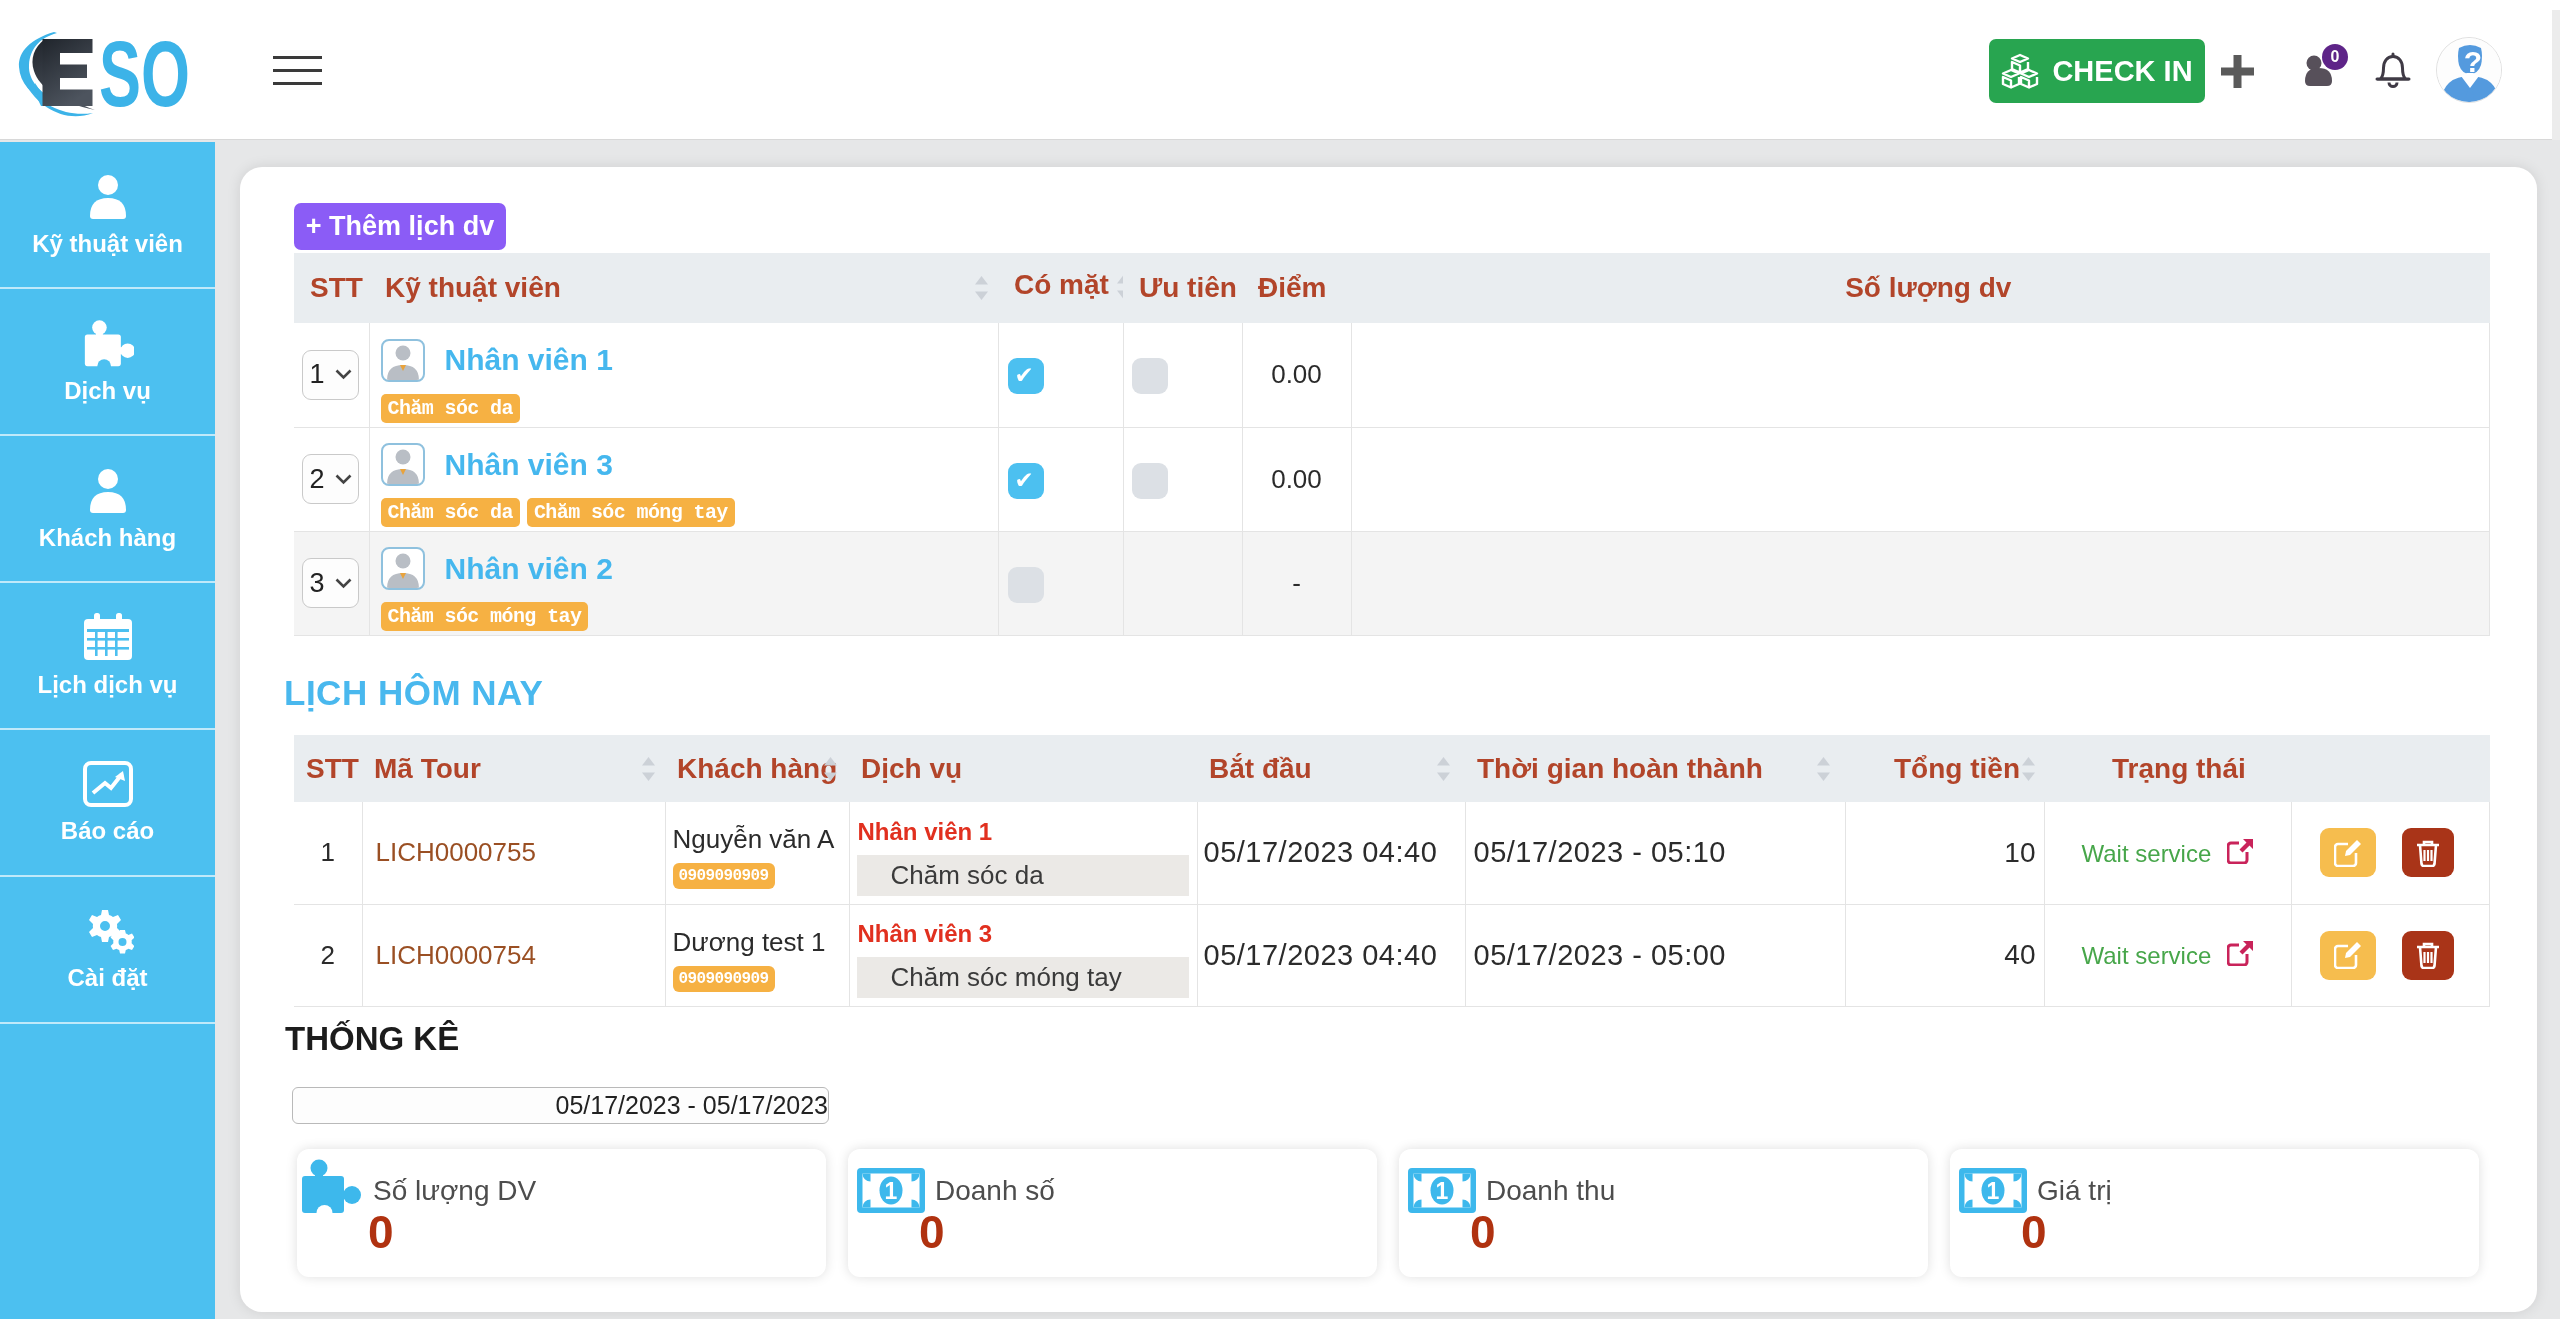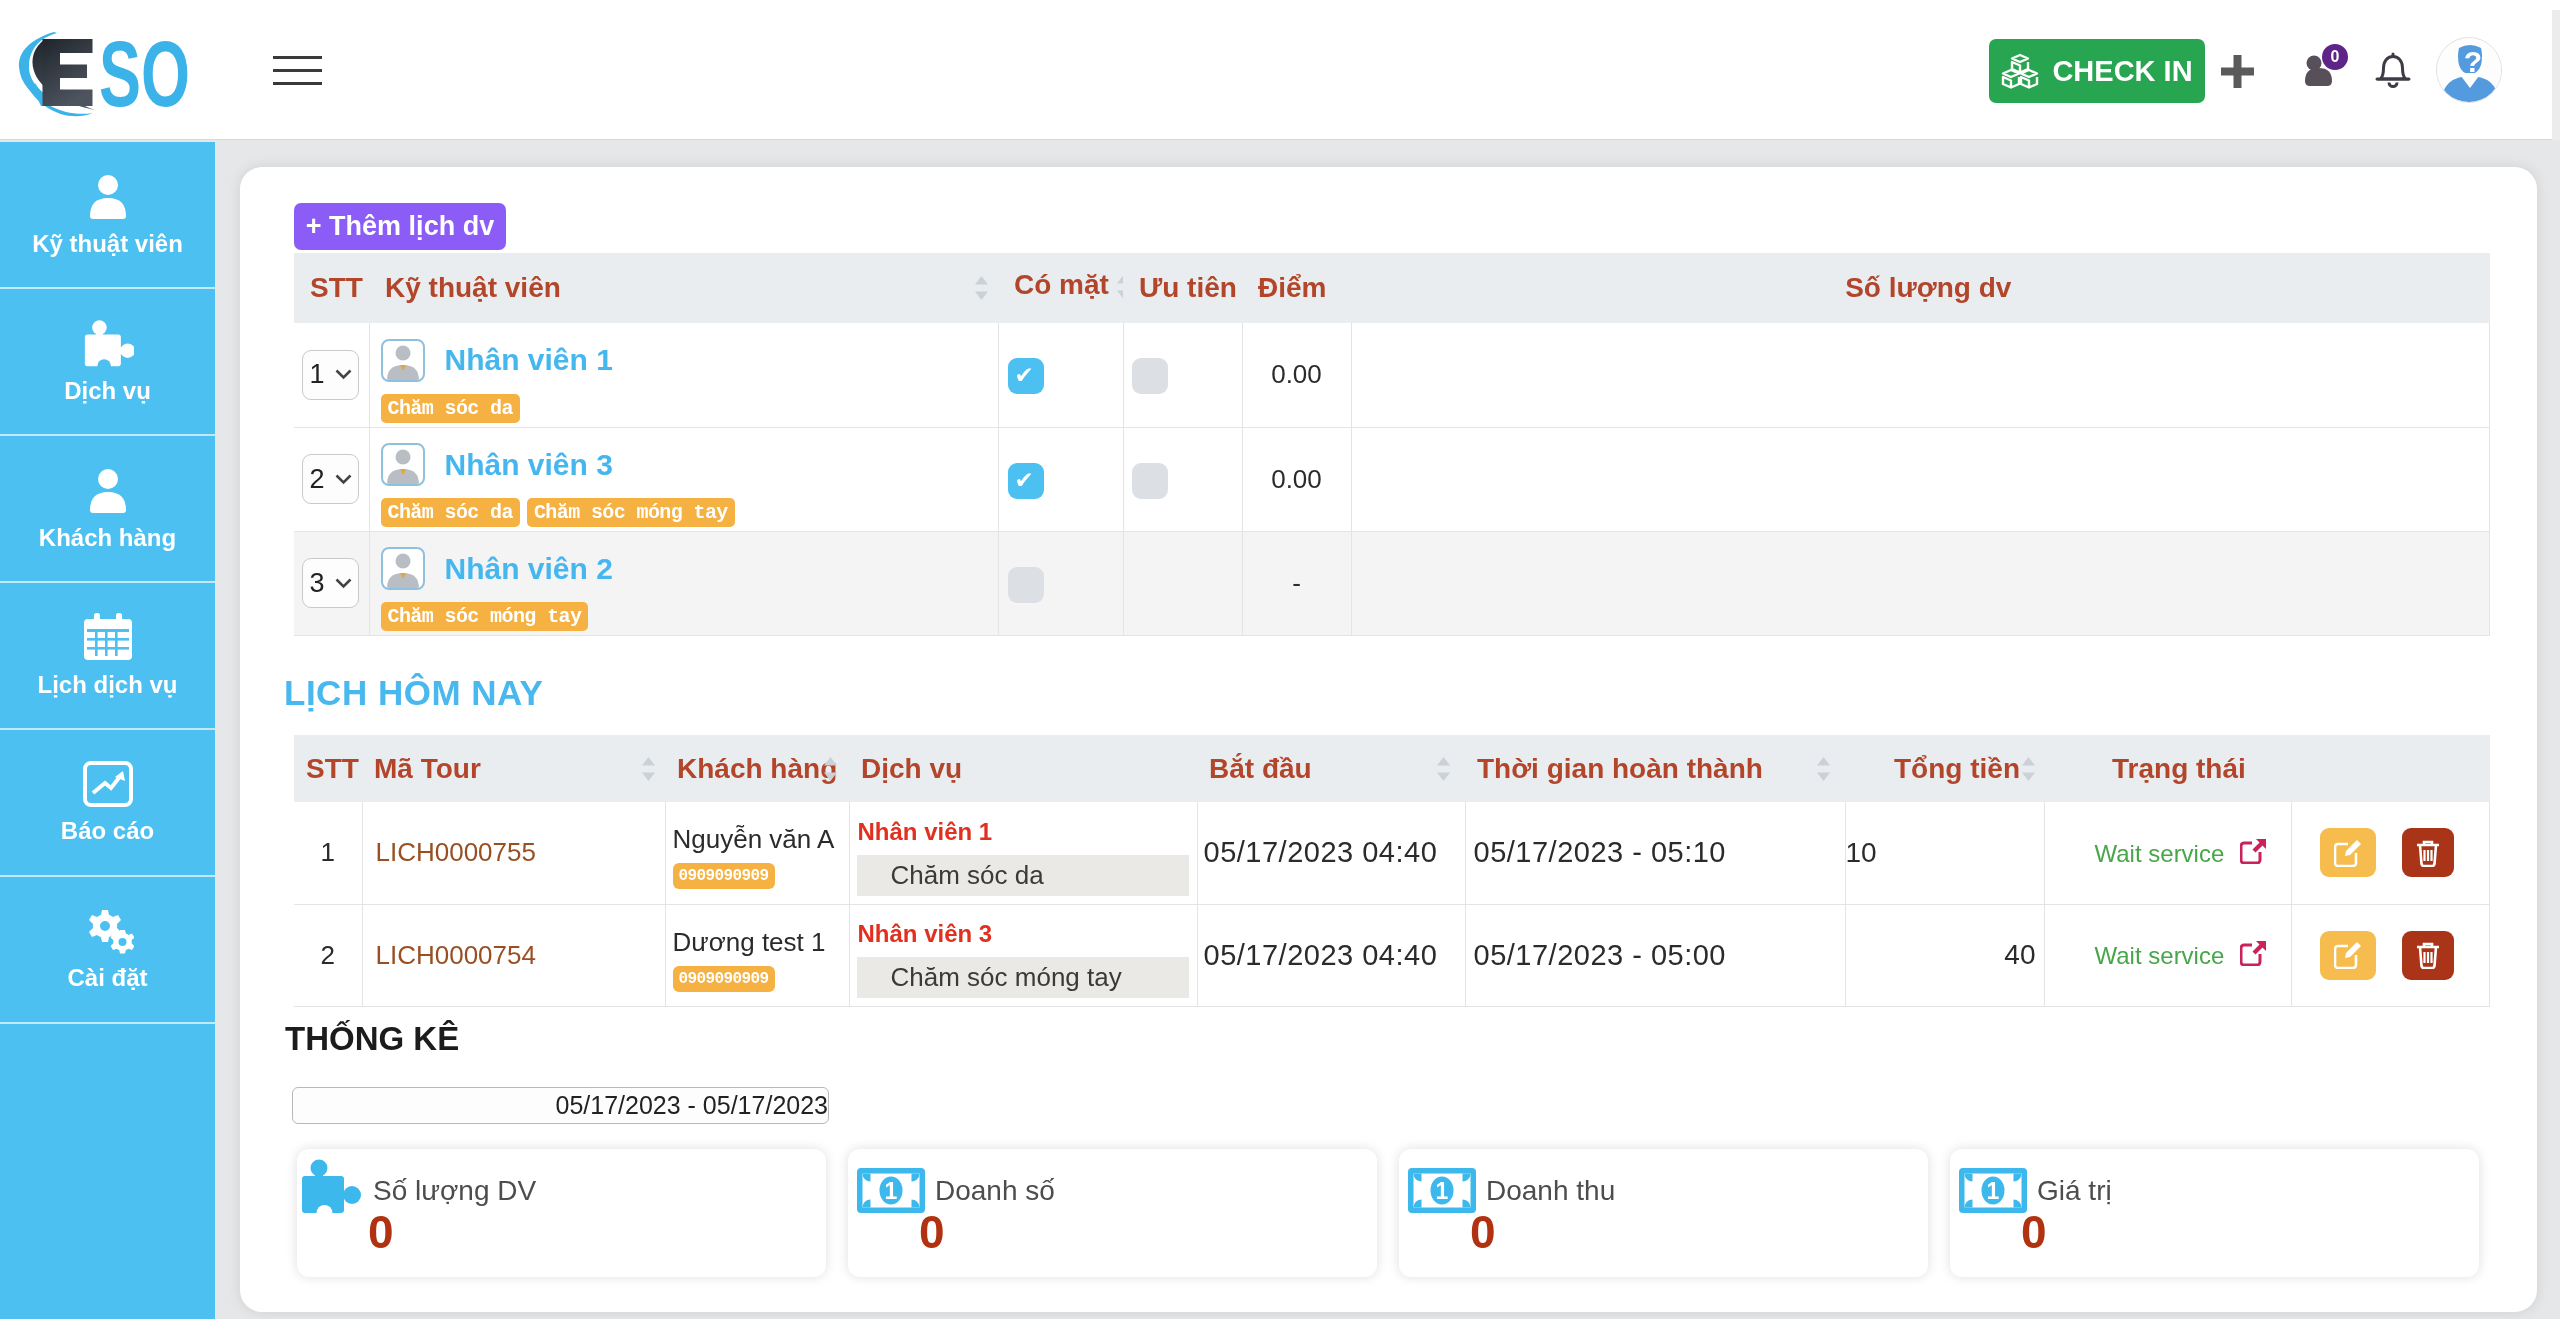--- a/index.html
+++ b/index.html
@@ -52,21 +52,21 @@
 
 .today { position:absolute; left:44px; top:506px; color:#49b8ee; font-size:35px; font-weight:600; letter-spacing:0.5px; }
 
 .matour { color:#9a4f23; font-size:26px; }
 .khname { font-size:26px; }
 .dtxt { font-size:29px; letter-spacing:0.5px; }
 .ttnum { font-size:28px; }
 .phone { display:inline-block; background:#f6b143; color:#fff; border-radius:6px; font-family:"Liberation Mono", monospace; font-size:16px; letter-spacing:-0.6px; font-weight:bold; padding:4px 6px; margin-top:8px; }
 .redname { color:#e1301f; font-weight:bold; font-size:24px; }
 .svcbox { background:#ebe9e6; height:41px; line-height:41px; padding-left:34px; margin-top:9px; margin-right:8px; font-size:26px; color:#3a3a3a; }
-.wait { color:#47a64a; font-size:24px;margin-left:13px; }
+.wait { color:#47a64a; font-size:24px; }
 .abtn { display:inline-flex; width:56px; height:49px; border-radius:9px; align-items:center; justify-content:center; }
 .abtn.edit { background:#f6bd4e; margin-right:26px; }
 .abtn.del { background:#a93418; width:52px; }
 
 .stats-title { position:absolute; left:45px; top:853px; color:#1c1c1c; font-size:33px; font-weight:600;text-align:right; }
 .dateinput { position:absolute; left:52px; top:920px; width:537px; height:37px; border:1px solid #b9b9b9; border-radius:6px; background:#fdfdfd; font-size:25px; color:#222; line-height:35px; padding-left:12px;text-align:right; }
 .statrow { position:absolute; left:57px; top:982px; display:flex; gap:22px; }
 .scard { width:529px; height:128px; background:#fff; border-radius:12px; box-shadow:0 0 12px rgba(0,0,0,0.13); position:relative; }
 .scard .lb { position:absolute; left:87px; top:26px; font-size:28px; color:#4d4d4d; }
 .scard.first .lb { left:76px; }
@@ -334,21 +334,21 @@
         <td style="padding-left:7px; padding-top:8px;">
           <div class="khname">Nguyễn văn A</div>
           <div><span class="phone">0909090909</span></div>
         </td>
         <td style="padding-top:8px;">
           <div class="redname" style="padding-left:8px;">Nhân viên 1</div>
           <div class="svcbox" style="margin-left:7px;">Chăm sóc da</div>
         </td>
         <td style="padding-left:6px;" class="dtxt">05/17/2023 04:40</td>
         <td style="padding-left:8px;" class="dtxt">05/17/2023 - 05:10</td>
-        <td style="text-align:left; padding-right:8px;" class="ttnum">10</td>
+        <td style="text-align:right; padding-right:8px;" class="ttnum">10</td>
         <td style="padding-left:37px;"><span class="wait">Wait service</span> <svg width="28" height="27" viewBox="0 0 28 27" style="vertical-align:-2px; margin-left:8px;">
               <path d="M20 15 v8 a3 3 0 0 1 -3 3 H4 a3 3 0 0 1 -3 -3 V9 a3 3 0 0 1 3 -3 h8" fill="none" stroke="#c9235a" stroke-width="3"></path>
               <path d="M16 2 h10 v10 l-3.5 -3.5 -7 7 -3 -3 7 -7 Z" fill="#c9235a"></path>
             </svg></td>
         <td style="padding-left:28px;">
           <span class="abtn edit">
               <svg width="28" height="28" viewBox="0 0 28 28">
                 <path d="M22 14 v10 a3 3 0 0 1 -3 3 H4 a3 3 0 0 1 -3 -3 V8 a3 3 0 0 1 3 -3 h10" fill="none" stroke="#fff" stroke-width="2.6"></path>
                 <path d="M12 12 L23 1 L27 5 L16 16 L11 17 Z" fill="#fff"></path>
               </svg>

